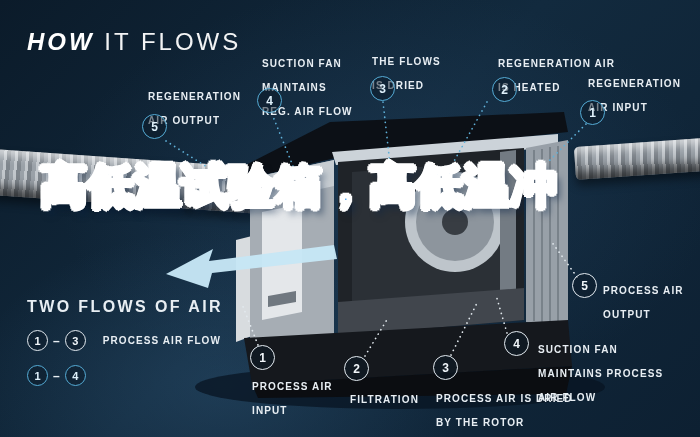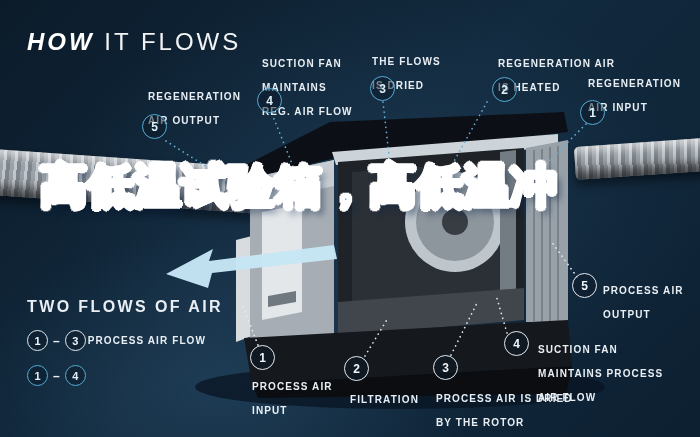--- a/index.html
+++ b/index.html
@@ -56,21 +56,21 @@
   #legend{left:27px;top:298px;color:#e8eef3;}
   #legend-heading{font-size:16px;font-weight:700;letter-spacing:2.4px;}
   .legend-row{display:flex;align-items:center;margin-top:14px;height:21px;}
   .lcircle{
     width:19px;height:19px;border-radius:50%;display:flex;align-items:center;justify-content:center;
     font-size:11px;font-weight:700;background:rgba(12,26,40,.5);flex:0 0 auto;
   }
   .legend-row.process .lcircle{border:1.5px solid #e3eaf0;color:#f0f5f9;}
   .legend-row.regeneration .lcircle{border:1.5px solid #55acd6;color:#dff0fa;}
   .ldash{margin:0 5px;font-weight:700;font-size:12px;}
-  .llabel{margin-left:2px;font-size:10px;font-weight:700;letter-spacing:1.1px;}
+  .llabel{margin-left:17px;font-size:10px;font-weight:700;letter-spacing:1.1px;}
 
   
   #overlay-text{
     left:40px;top:160px;width:618px;text-align:left;
     font-size:47px;line-height:51px;font-weight:800;
     color:#1b8deb;
     -webkit-text-stroke:2.5px #ffffff;
     text-shadow:
       -2px -2px 0 #fff, 2px -2px 0 #fff, -2px 2px 0 #fff, 2px 2px 0 #fff,
       0 -3px 0 #fff, 0 3px 0 #fff, -3px 0 0 #fff, 3px 0 0 #fff,

